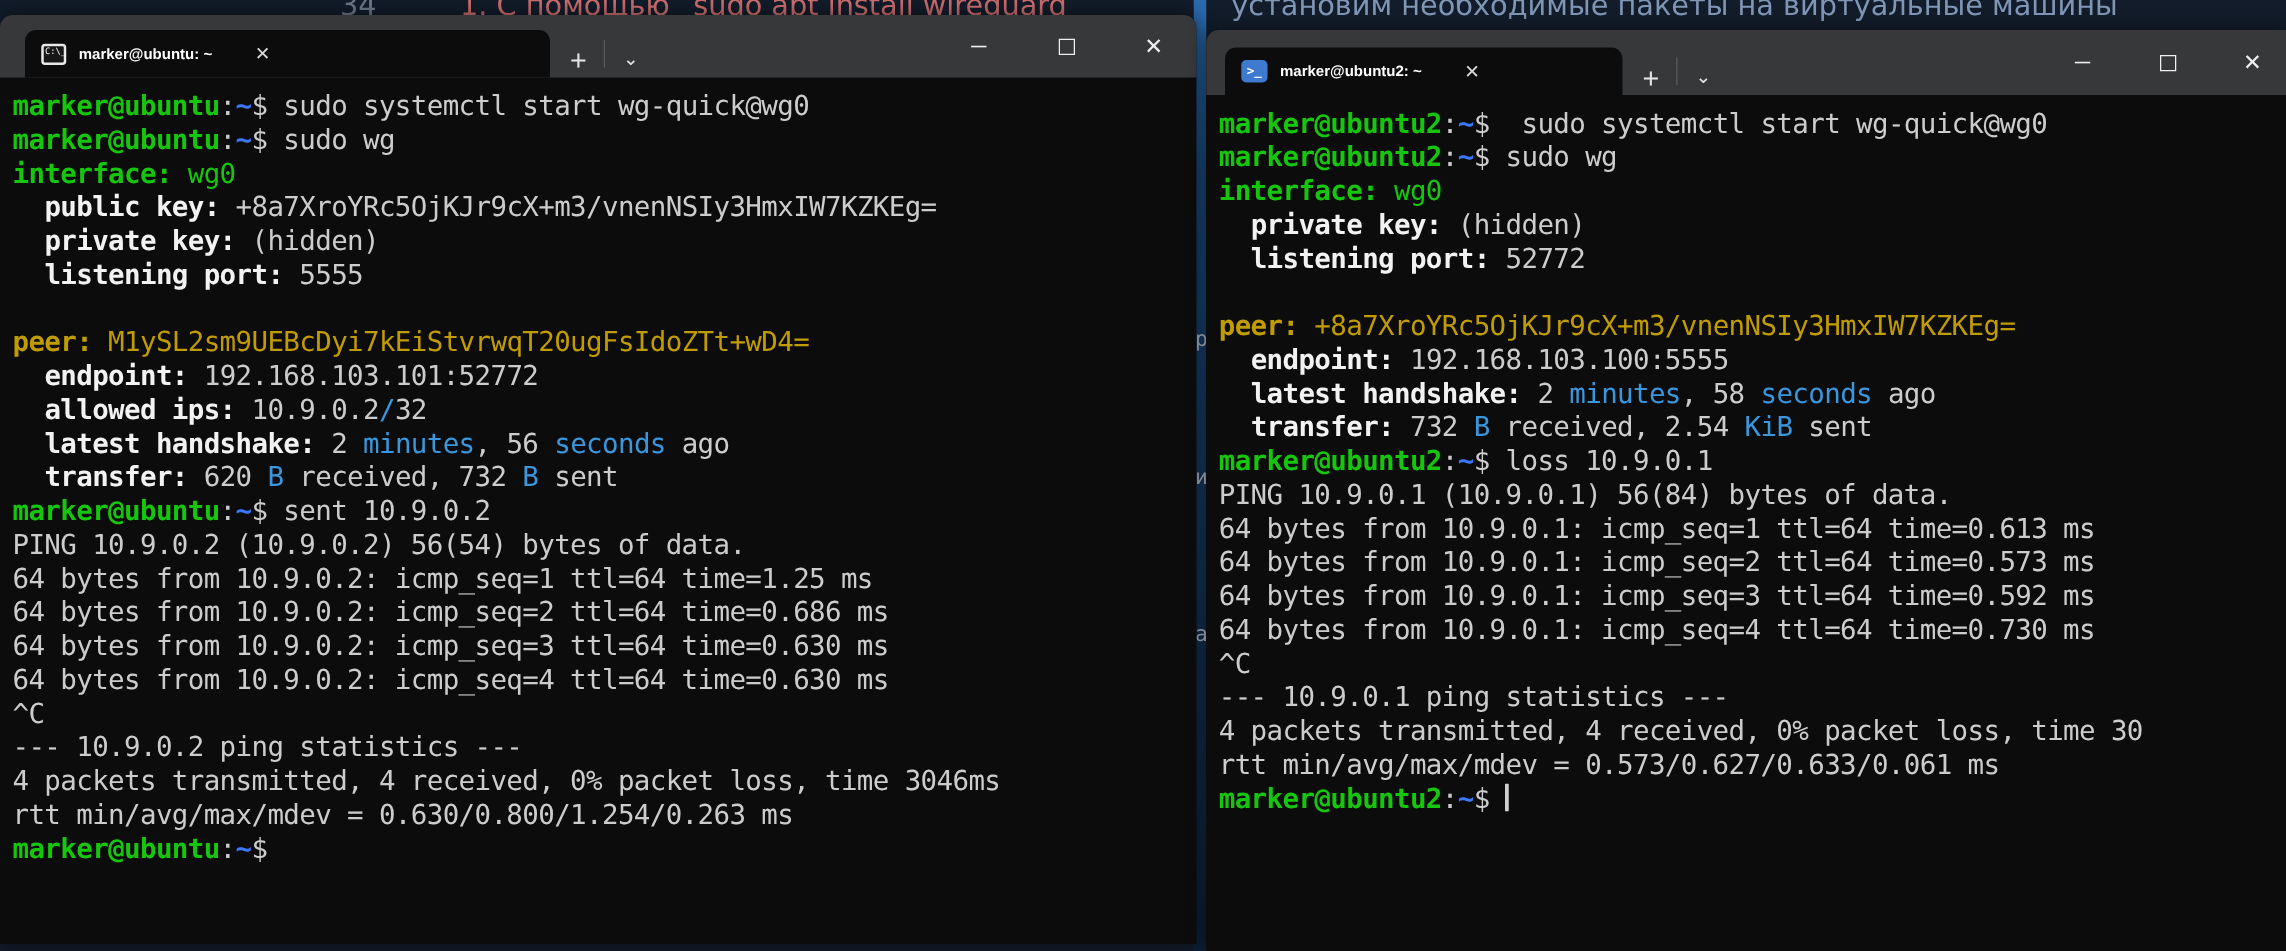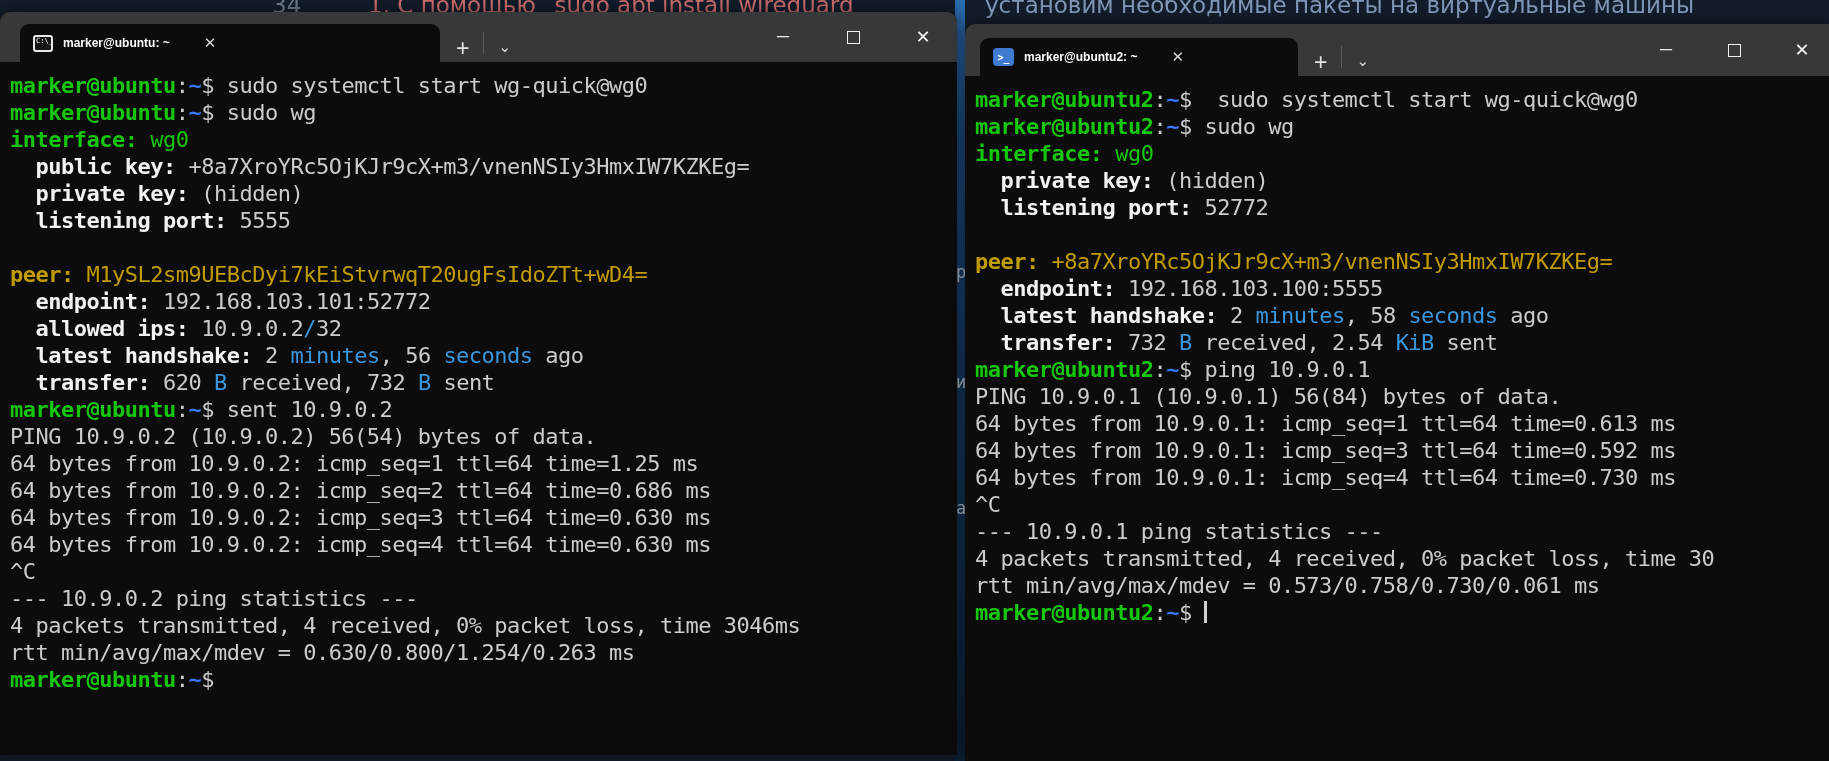--- a/index.html
+++ b/index.html
@@ -162,24 +162,25 @@
       <div class="tline"><span class="seg-gb">marker@ubuntu2</span><span class="seg-w">:</span><span class="seg-b">~</span><span class="seg-w">$  sudo systemctl start wg-quick@wg0</span></div>
       <div class="tline"><span class="seg-gb">marker@ubuntu2</span><span class="seg-w">:</span><span class="seg-b">~</span><span class="seg-w">$ sudo wg</span></div>
       <div class="tline"><span class="seg-gb">interface:</span><span class="seg-g"> wg0</span></div>
       <div class="tline"><span class="seg-w">  </span><span class="seg-wb">private key:</span><span class="seg-w"> (hidden)</span></div>
       <div class="tline"><span class="seg-w">  </span><span class="seg-wb">listening port:</span><span class="seg-w"> 52772</span></div>
       <div class="tline">&nbsp;</div>
       <div class="tline"><span class="seg-yb">peer:</span><span class="seg-y"> +8a7XroYRc5OjKJr9cX+m3/vnenNSIy3HmxIW7KZKEg=</span></div>
       <div class="tline"><span class="seg-w">  </span><span class="seg-wb">endpoint:</span><span class="seg-w"> 192.168.103.100:5555</span></div>
       <div class="tline"><span class="seg-w">  </span><span class="seg-wb">latest handshake:</span><span class="seg-w"> 2 </span><span class="seg-c">minutes</span><span class="seg-w">, 58 </span><span class="seg-c">seconds</span><span class="seg-w"> ago</span></div>
       <div class="tline"><span class="seg-w">  </span><span class="seg-wb">transfer:</span><span class="seg-w"> 732 </span><span class="seg-c">B</span><span class="seg-w"> received, 2.54 </span><span class="seg-c">KiB</span><span class="seg-w"> sent</span></div>
-      <div class="tline"><span class="seg-gb">marker@ubuntu2</span><span class="seg-w">:</span><span class="seg-b">~</span><span class="seg-w">$ ping 10.9.0.1</span></div>
+      <div class="tline"><span class="seg-gb">marker@ubuntu2</span><span class="seg-w">:</span><span class="seg-b">~</span><span class="seg-w">$ loss 10.9.0.1</span></div>
       <div class="tline"><span class="seg-w">PING 10.9.0.1 (10.9.0.1) 56(84) bytes of data.</span></div>
       <div class="tline"><span class="seg-w">64 bytes from 10.9.0.1: icmp_seq=1 ttl=64 time=0.613 ms</span></div>
+      <div class="tline"><span class="seg-w">64 bytes from 10.9.0.1: icmp_seq=2 ttl=64 time=0.573 ms</span></div>
       <div class="tline"><span class="seg-w">64 bytes from 10.9.0.1: icmp_seq=3 ttl=64 time=0.592 ms</span></div>
       <div class="tline"><span class="seg-w">64 bytes from 10.9.0.1: icmp_seq=4 ttl=64 time=0.730 ms</span></div>
       <div class="tline"><span class="seg-w">^C</span></div>
       <div class="tline"><span class="seg-w">--- 10.9.0.1 ping statistics ---</span></div>
       <div class="tline"><span class="seg-w">4 packets transmitted, 4 received, 0% packet loss, time 30</span></div>
-      <div class="tline"><span class="seg-w">rtt min/avg/max/mdev = 0.573/0.758/0.730/0.061 ms</span></div>
+      <div class="tline"><span class="seg-w">rtt min/avg/max/mdev = 0.573/0.627/0.633/0.061 ms</span></div>
       <div class="tline"><span class="seg-gb">marker@ubuntu2</span><span class="seg-w">:</span><span class="seg-b">~</span><span class="seg-w">$ </span><span class="seg-cur"></span></div>
     </div>
 </div>
 
 </body></html>

